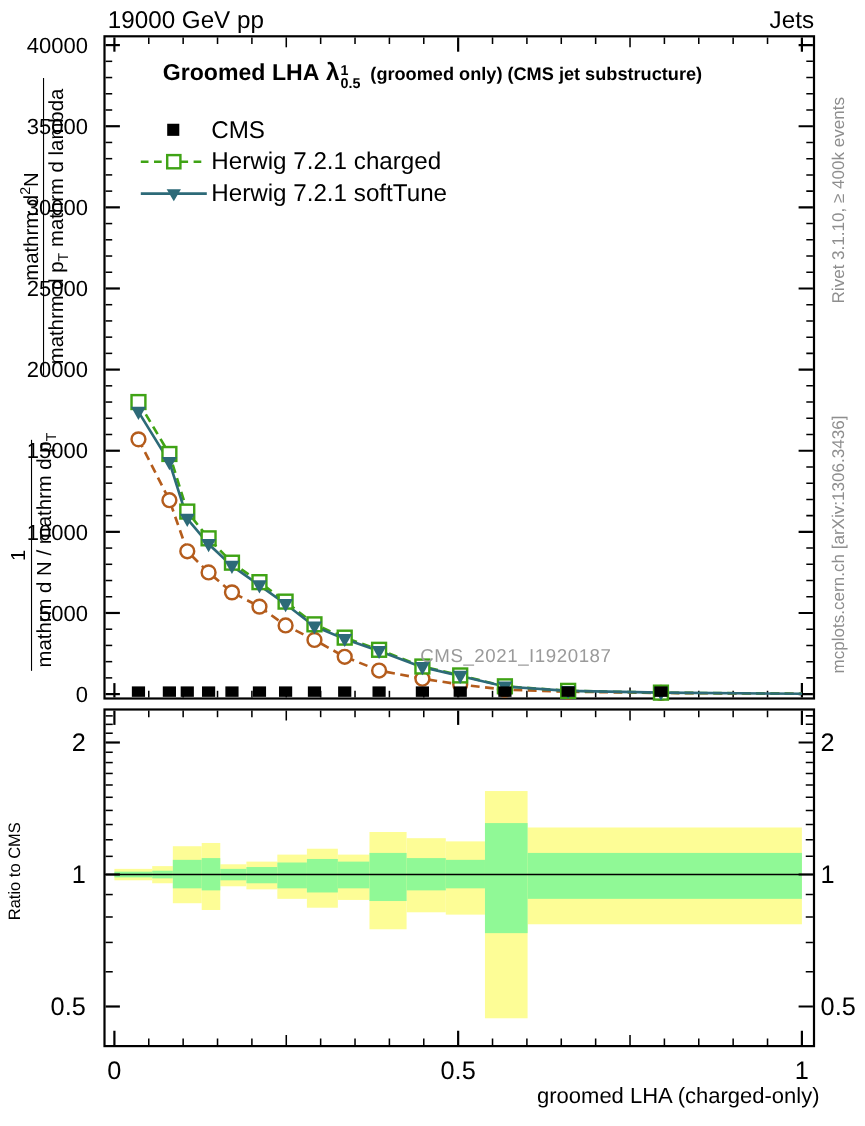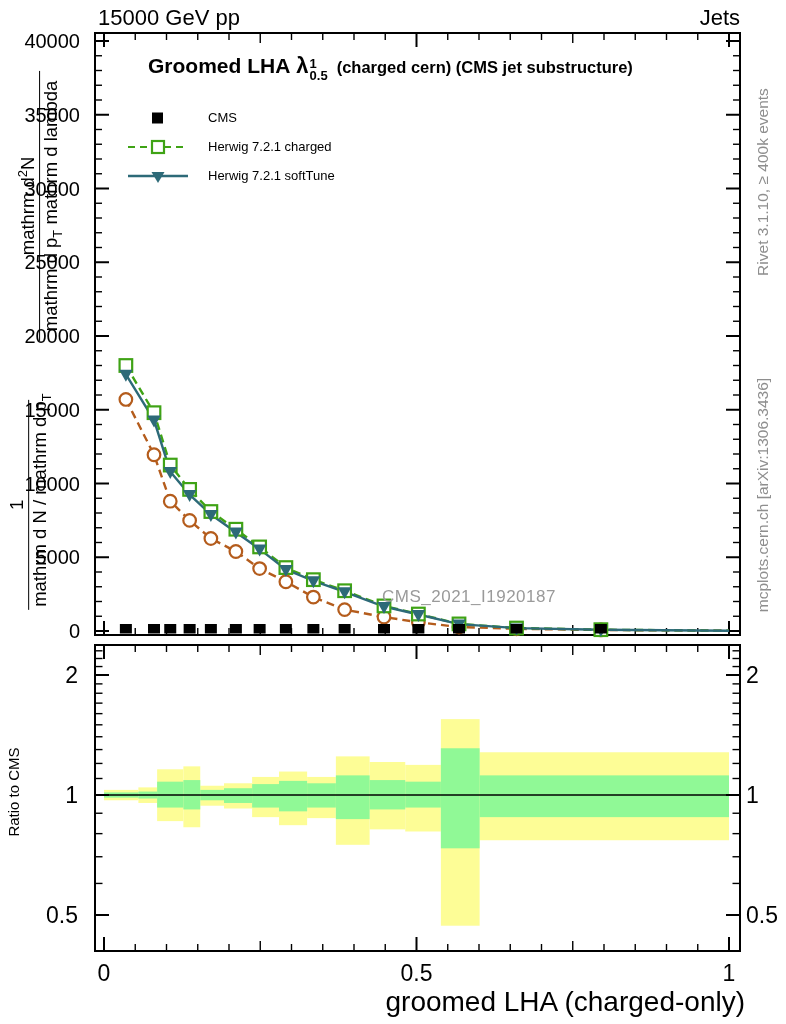--- a/index.html
+++ b/index.html
@@ -10,34 +10,34 @@
   #hdr-left{left:98px;}
   #hdr-right{right:46px;}
   #plot{position:absolute;left:0;top:0;}
   .title{left:148px;top:53px;font-size:21px;font-weight:bold;}
   .title .lam{font-size:22px;margin-left:6px;}
   .stack{display:inline-block;vertical-align:-7px;line-height:0.95;font-size:13px;text-align:left;margin-left:1px;}
   .title .suffix{font-size:16.5px;margin-left:9px;}
   .legend{left:126px;top:103px;}
   .lrow{display:flex;align-items:center;height:29px;}
   .lrow svg{width:64px;height:22px;flex:0 0 64px;}
-  .lrow .llab{margin-left:18px;font-size:13px;}
+  .lrow .llab{margin-left:2px;font-size:22px;}
   .note{color:#8e8e8e;font-size:15.5px;text-align:center;transform:rotate(-90deg);}
   #note-rivet{left:614px;top:172px;width:300px;height:20px;}
   #note-mcplots{left:604px;top:485px;width:320px;height:20px;}
   #ratio-ylab{left:-41px;top:783px;width:110px;height:18px;font-size:15px;text-align:center;transform:rotate(-90deg);}
   .watermark{left:338px;top:587px;font-size:17px;color:#9a9a9a;letter-spacing:0.5px;margin-left:44px;}
   .frac{position:absolute;text-align:center;font-size:18.5px;white-space:nowrap;transform:rotate(-90deg);}
   .frac .num{border-bottom:1.6px solid #000;padding:0 3px;}
   .frac .den{padding:0 3px;}
   #frac-upper{left:-95px;top:181px;width:270px;}
   #frac-lower{left:-75px;top:481px;width:210px;}
   sup.s{font-size:70%;vertical-align:super;}
   sub.s{font-size:70%;vertical-align:sub;}
-  .xlab{right:41px;top:986px;font-size:28px;}
+  .xlab{right:41px;top:986px;font-size:20px;}
 </style>
 </head>
 <body>
 
 <div class="page">
 
   <svg id="plot" width="786" height="1024">
       <g>
         <rect x="104" width="34.375" y="789.8826795109808" height="10.390522199530892" fill="#fdfd96"></rect>
         <rect x="138.375" width="18.75" y="787.379646923261" height="15.591636485416075" fill="#fdfd96"></rect>
@@ -361,25 +361,25 @@
         <rect x="307.375" y="624" width="12" height="9.5" fill="#000000"></rect>
         <rect x="338.625" y="624" width="12" height="9.5" fill="#000000"></rect>
         <rect x="378" y="624" width="12" height="9.5" fill="#000000"></rect>
         <rect x="412.375" y="624" width="12" height="9.5" fill="#000000"></rect>
         <rect x="452.99999999999994" y="624" width="12" height="9.5" fill="#000000"></rect>
         <rect x="510.5" y="624" width="12" height="9.5" fill="#000000"></rect>
         <rect x="594.875" y="624" width="12" height="9.5" fill="#000000"></rect>
       </g>
     </svg>
 
-  <div class="abs hdr" id="hdr-left">15000 GeV pp</div>
+  <div class="abs hdr" id="hdr-left">19000 GeV pp</div>
   <div class="abs hdr" id="hdr-right">Jets</div>
 
   <div class="abs title">
-    <span>Groomed LHA</span><span class="lam">λ</span><span class="stack"><span>1</span><br><span>0.5</span></span><span class="suffix">(charged cern) (CMS jet substructure)</span>
+    <span>Groomed LHA</span><span class="lam">λ</span><span class="stack"><span>1</span><br><span>0.5</span></span><span class="suffix">(groomed only) (CMS jet substructure)</span>
   </div>
 
   <div class="abs legend">
     <div class="lrow">
       <svg viewBox="0 0 64 22">
         <rect x="26" y="5.5" width="11" height="11" fill="#000000"></rect>
       </svg>
       <span class="llab">CMS</span>
     </div>
     <div class="lrow">

